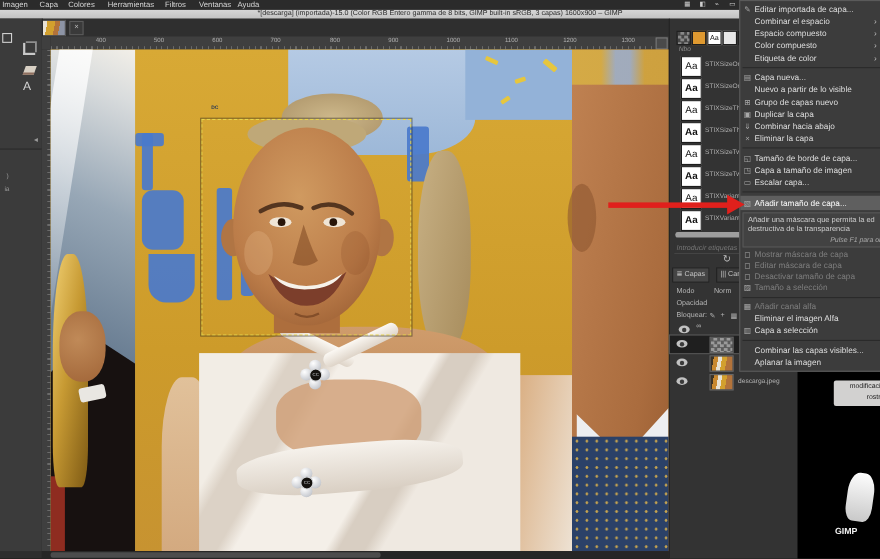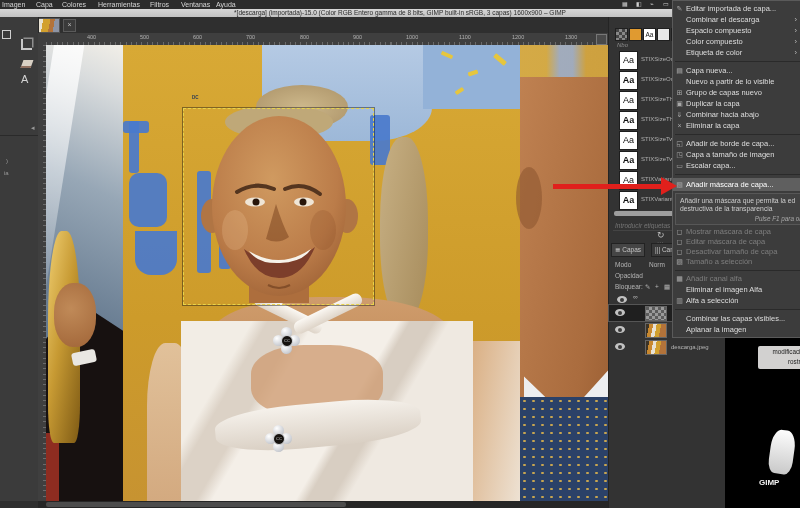--- a/index.html
+++ b/index.html
@@ -371,50 +371,50 @@
     <div class="dt-tip">
       <span>modificacio</span><br>
       <span>rostro</span>
     </div>
     <div class="glogo"></div>
     <span class="glogotext">GIMP</span>
   </div>
 
   <div class="abs cmenu">
     <div class="mi"><span class="mi-ic">✎</span><span>Editar importada de capa...</span></div>
-    <div class="mi"><span class="mi-ic"></span><span>Combinar el descarga</span><span class="mi-sub">›</span></div>
+    <div class="mi"><span class="mi-ic"></span><span>Combinar el espacio</span><span class="mi-sub">›</span></div>
     <div class="mi"><span class="mi-ic"></span><span>Espacio compuesto</span><span class="mi-sub">›</span></div>
     <div class="mi"><span class="mi-ic"></span><span>Color compuesto</span><span class="mi-sub">›</span></div>
     <div class="mi"><span class="mi-ic"></span><span>Etiqueta de color</span><span class="mi-sub">›</span></div>
     <div class="msep"></div>
     <div class="mi"><span class="mi-ic">▤</span><span>Capa nueva...</span></div>
     <div class="mi"><span class="mi-ic"></span><span>Nuevo a partir de lo visible</span></div>
     <div class="mi"><span class="mi-ic">⊞</span><span>Grupo de capas nuevo</span></div>
     <div class="mi"><span class="mi-ic">▣</span><span>Duplicar la capa</span></div>
     <div class="mi"><span class="mi-ic">⇓</span><span>Combinar hacia abajo</span></div>
     <div class="mi"><span class="mi-ic">×</span><span>Eliminar la capa</span></div>
     <div class="msep"></div>
-    <div class="mi"><span class="mi-ic">◱</span><span>Añadir de borde de capa...</span></div>
+    <div class="mi"><span class="mi-ic">◱</span><span>Tamaño de borde de capa...</span></div>
     <div class="mi"><span class="mi-ic">◳</span><span>Capa a tamaño de imagen</span></div>
     <div class="mi"><span class="mi-ic">▭</span><span>Escalar capa...</span></div>
     <div class="msep"></div>
-    <div class="mi hl"><span class="mi-ic">▧</span><span>Añadir máscara de capa...</span></div>
+    <div class="mi hl"><span class="mi-ic">▧</span><span>Añadir tamaño de capa...</span></div>
     <div class="mtip">
       <div class="t">Añadir una máscara que permita la ed</div>
       <div class="t">destructiva de la transparencia</div>
       <div class="h">Pulse F1 para obtener m</div>
     </div>
     <div class="mi dis"><span class="mi-ic">◻</span><span>Mostrar máscara de capa</span></div>
     <div class="mi dis"><span class="mi-ic">◻</span><span>Editar máscara de capa</span></div>
     <div class="mi dis"><span class="mi-ic">◻</span><span>Desactivar tamaño de capa</span></div>
     <div class="mi dis"><span class="mi-ic">▨</span><span>Tamaño a selección</span></div>
     <div class="msep"></div>
     <div class="mi dis"><span class="mi-ic">▦</span><span>Añadir canal alfa</span></div>
     <div class="mi"><span class="mi-ic"></span><span>Eliminar el imagen Alfa</span></div>
-    <div class="mi"><span class="mi-ic">▥</span><span>Alfa a selección</span></div>
+    <div class="mi"><span class="mi-ic">▥</span><span>Capa a selección</span></div>
     <div class="msep"></div>
     <div class="mi"><span class="mi-ic"></span><span>Combinar las capas visibles...</span></div>
     <div class="mi"><span class="mi-ic"></span><span>Aplanar la imagen</span></div>
   </div>
 
   <div class="abs arrow-shaft"></div>
   <div class="abs arrow-head"></div>
 
 </div>
 

